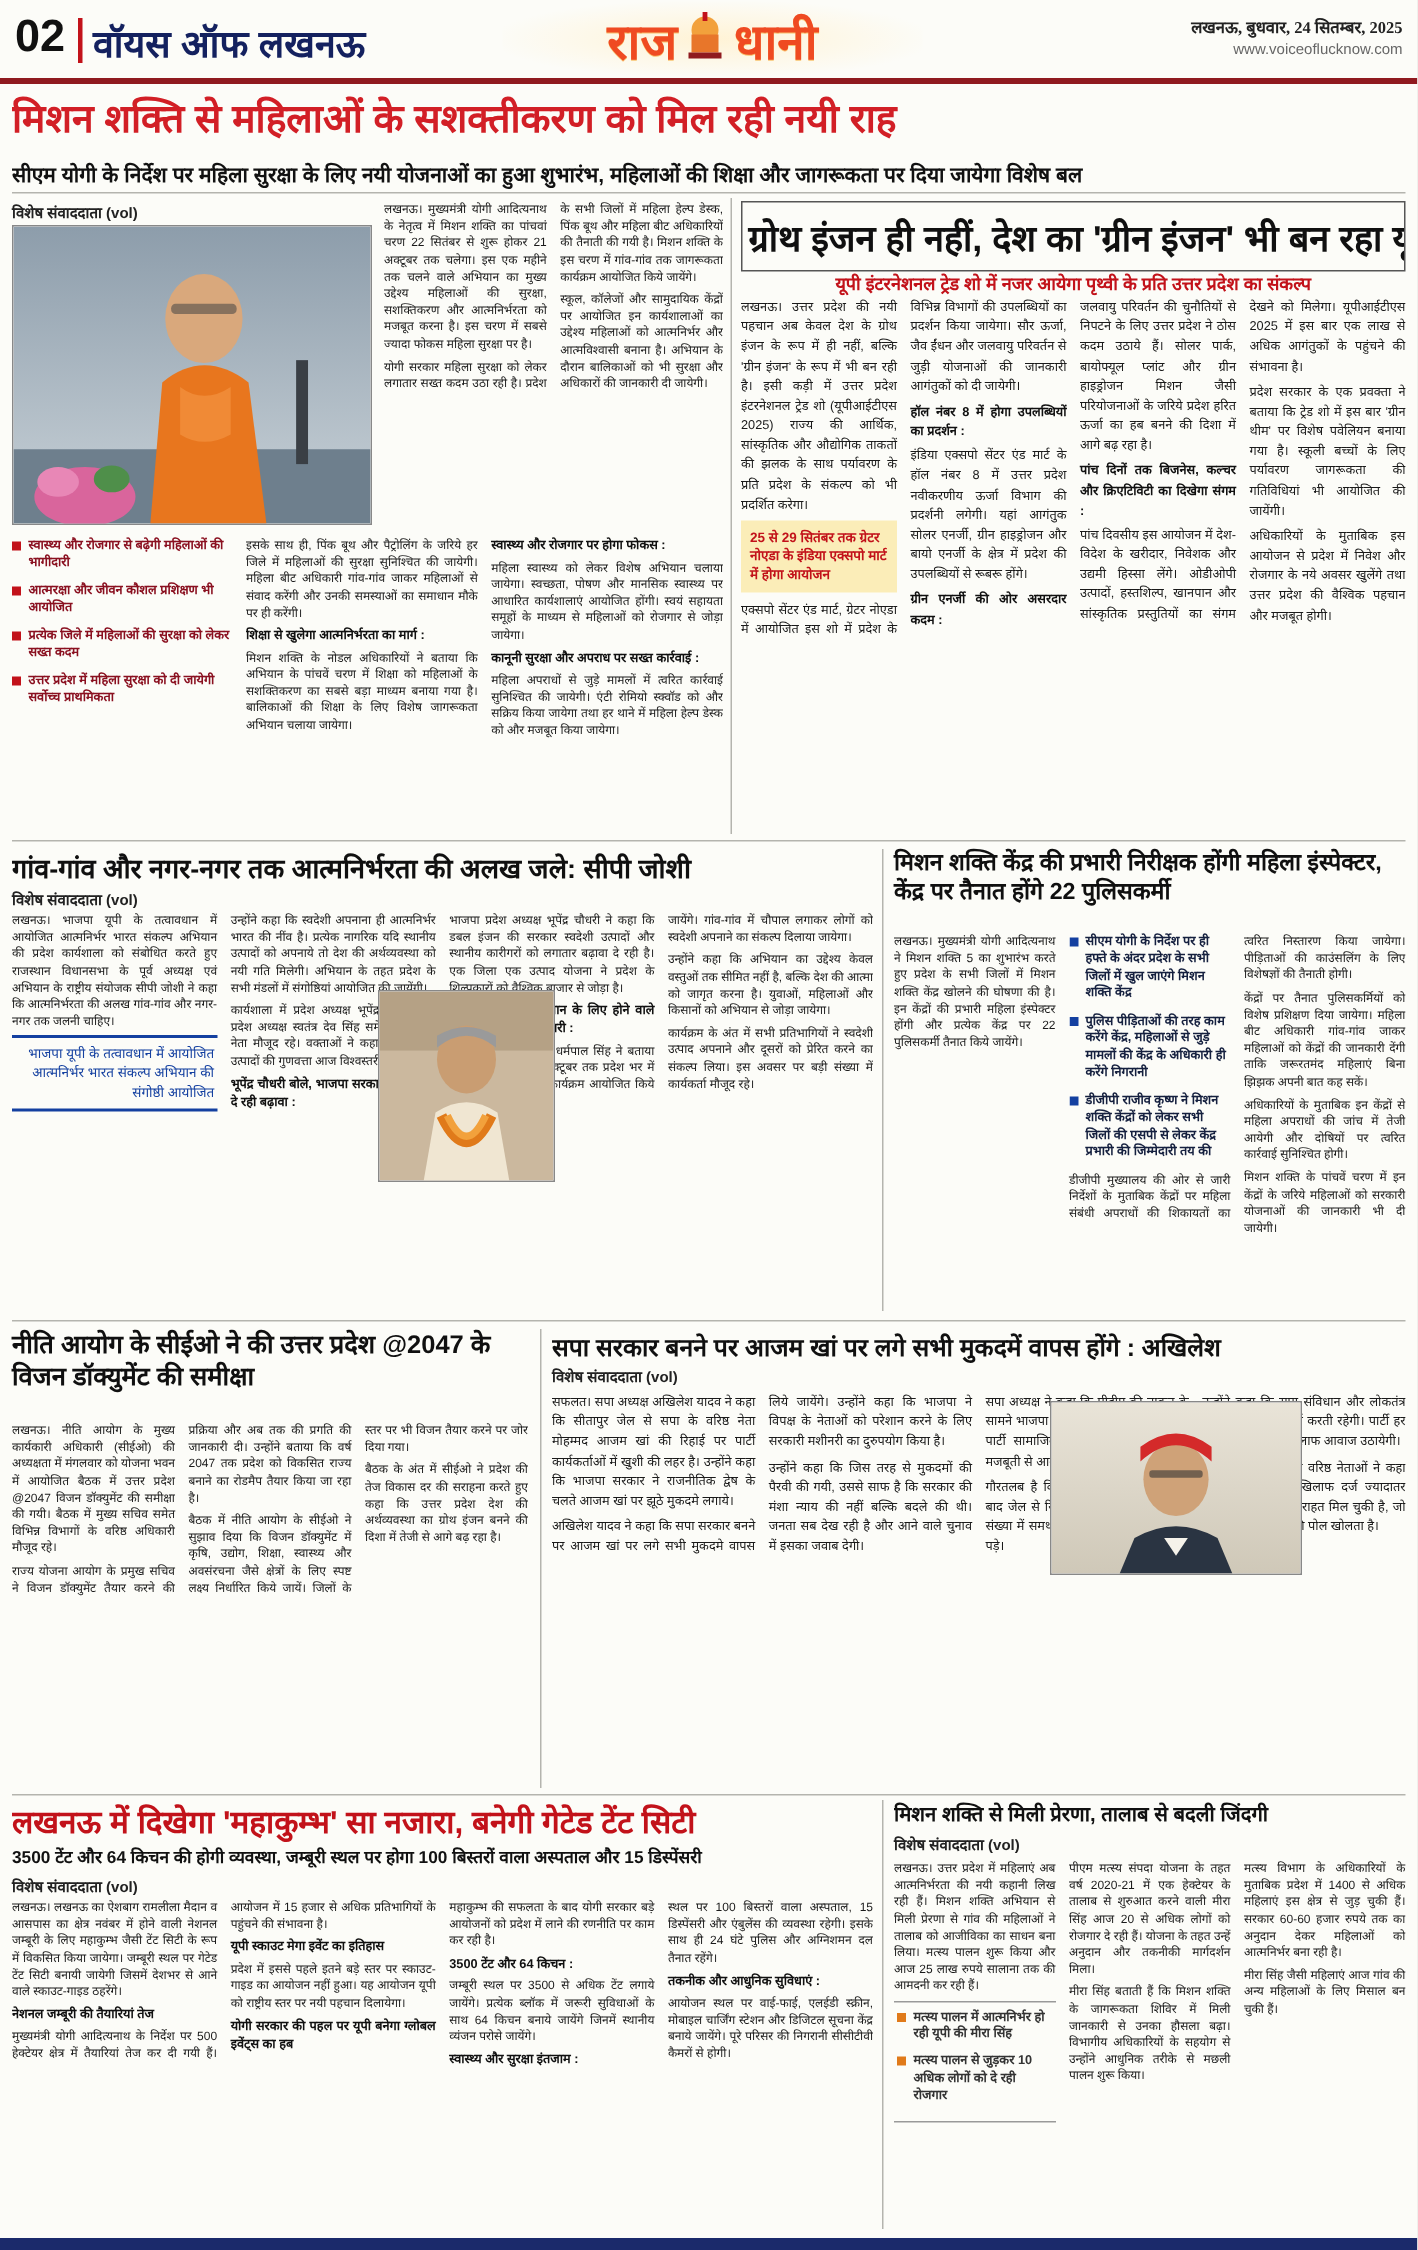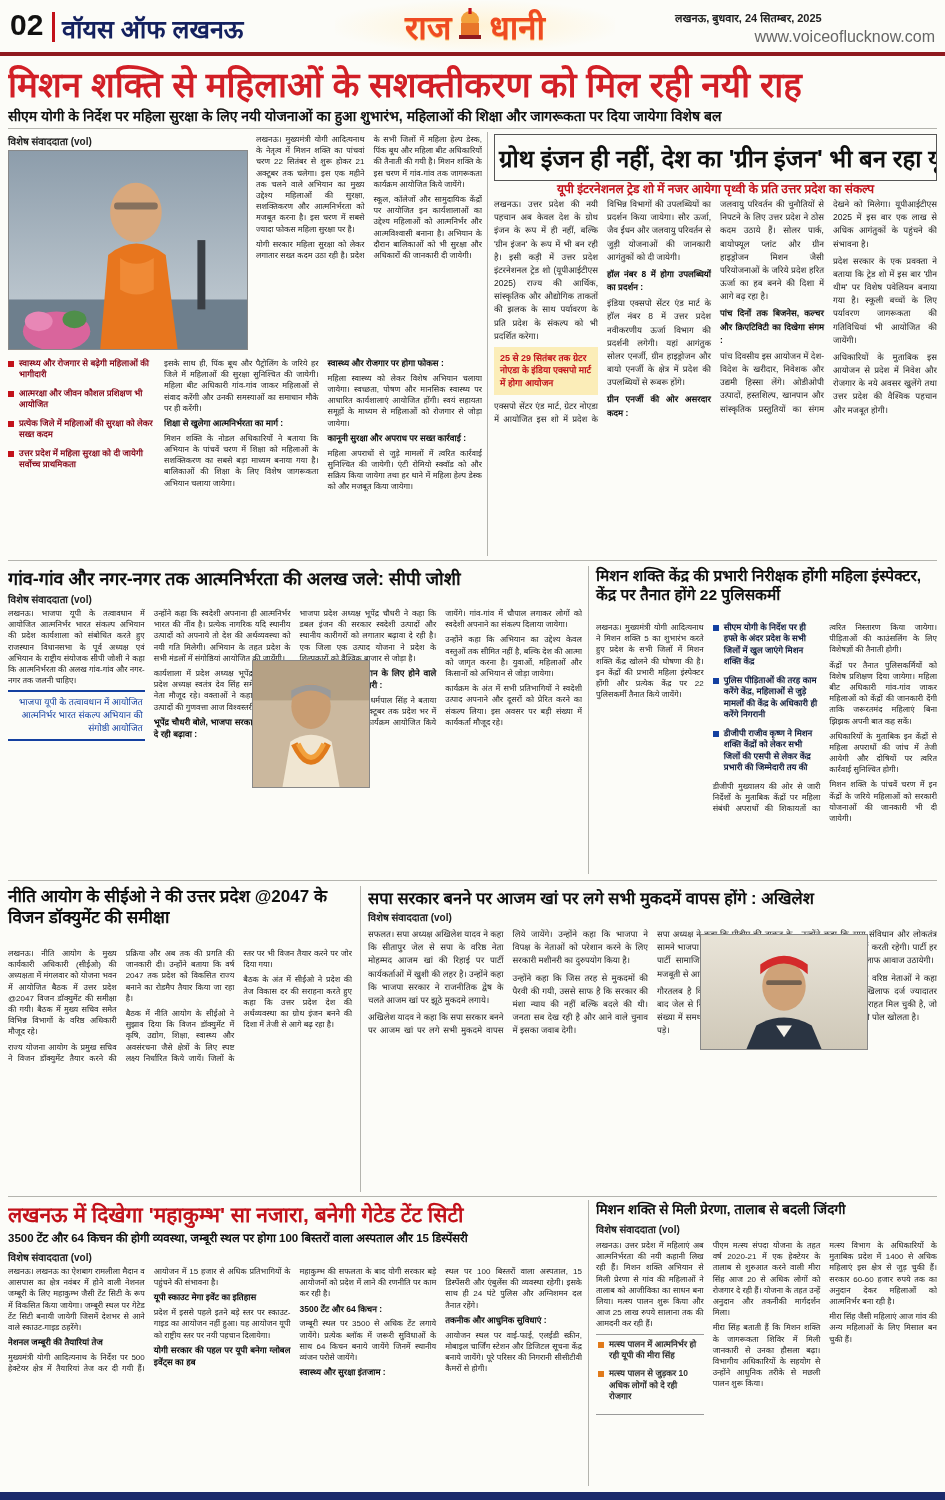--- a/index.html
+++ b/index.html
@@ -7,29 +7,29 @@
         font-family:"Liberation Sans","DejaVu Sans",sans-serif;color:#111;}
   .abs{position:absolute;}
   .nowrap{white-space:nowrap;overflow:hidden;}
   
   .pagenum{font-size:30px;font-weight:800;color:#111;}
   .papername{font-size:25px;font-weight:800;color:#14215f;}
   .head-tick{width:3px;height:30px;background:#c2121a;}
   .masthead{display:flex;align-items:center;justify-content:center;gap:4px;
             background:radial-gradient(ellipse at center,#fff3d6 0%,rgba(255,255,255,0) 75%);}
   .masthead .mh-txt{font-size:33px;font-weight:800;color:#ef4a22;text-shadow:0 1px 0 #f8c471;}
-  .dateline{font-size:11px;font-weight:700;color:#222;}
-  .website{font-size:16px;color:#666;text-align:right;}
+  .dateline{font-size:11px;font-weight:700;color:#222;text-align:right;font-family:Liberation Serif, serif;}
+  .website{font-size:10px;color:#666;text-align:right;}
   .header-rule{background:#8f1a1f;}
   
   .hline{height:1px;background:#b4b4ae;}
   .vline{width:1px;background:#b4b4ae;}
   .bottom-bar{background:#1b2a6b;}
   
-  .lead-headline{font-size:35px;font-weight:800;color:#d21f26;letter-spacing:0;}
+  .lead-headline{font-size:26px;font-weight:800;color:#d21f26;letter-spacing:0;}
   .lead-subhead{font-size:14px;font-weight:700;color:#111;}
   .byline{font-size:10px;font-weight:700;color:#222;}
   .art-headline{font-weight:800;color:#101010;}
   .red-headline{font-weight:800;color:#c2121a;}
   .boxed-head{border:1px solid #555;text-align:center;padding:6px 4px;}
   .red-subhead{font-size:12px;font-weight:700;color:#c2121a;text-align:center;}
   
   .body-txt{font-size:8px;line-height:1.4;text-align:justify;color:#1a1a1a;overflow:hidden;}
   .body-txt p{margin:0 0 4px;}
   .roomy{font-size:8.5px;line-height:1.55;}

